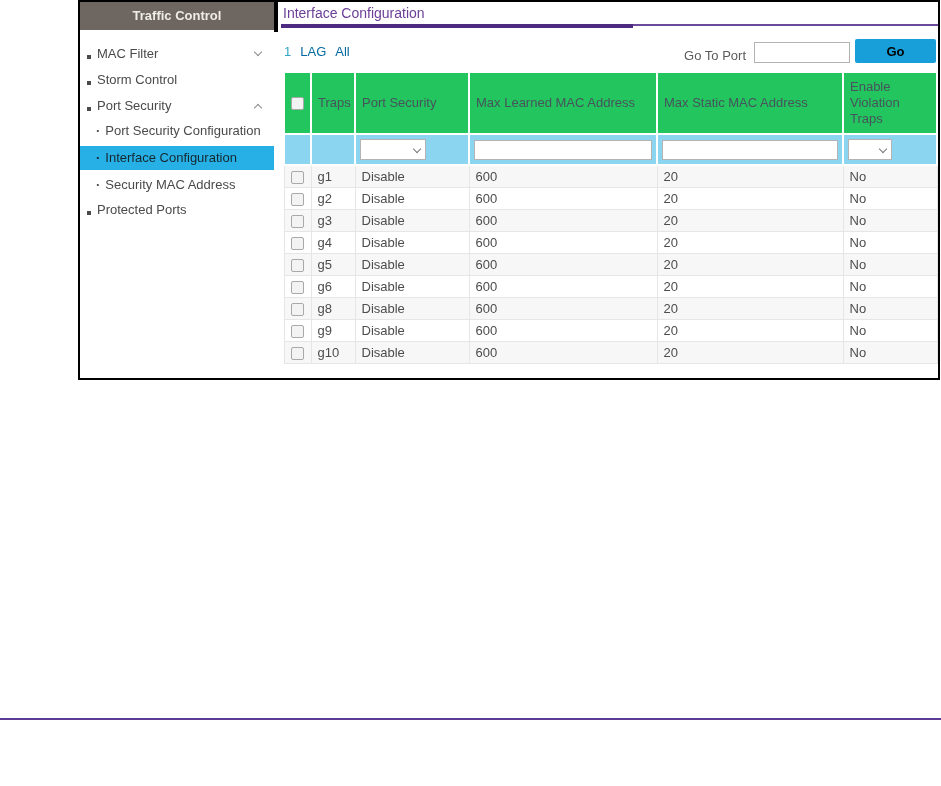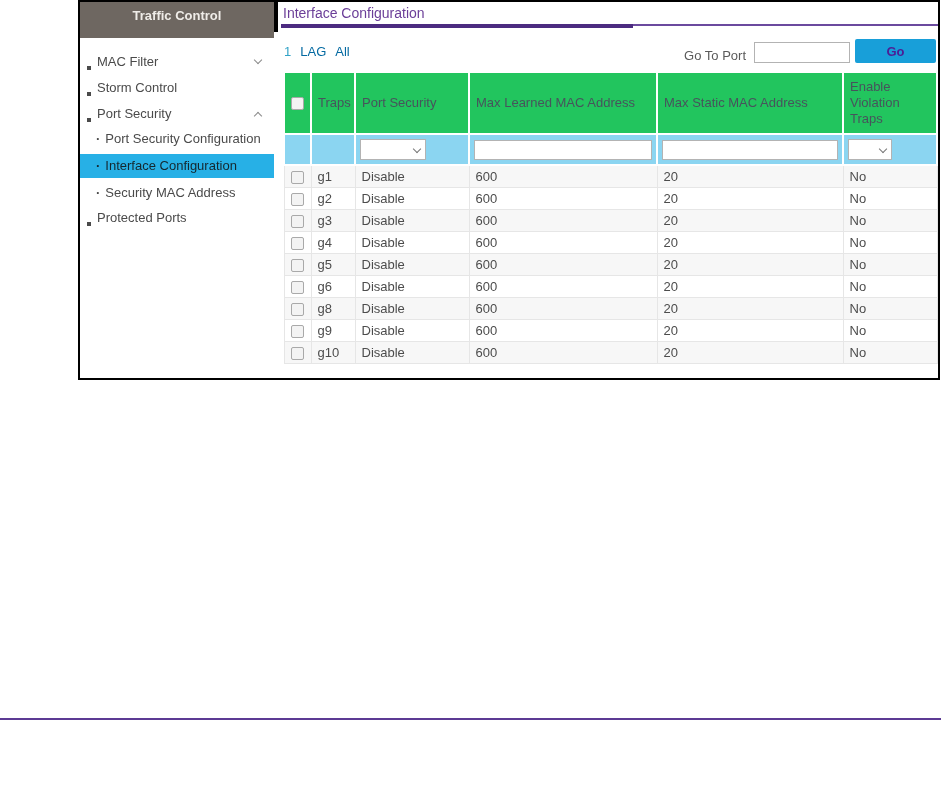--- a/index.html
+++ b/index.html
@@ -8,27 +8,27 @@
 
   
   .content-box {
     position:absolute; left:78px; top:0; width:862px; height:380px;
     border:2px solid #000; background:#fff; display:flex; overflow:hidden;
   }
 
   
   .sidebar { width:194px; background:#fff; flex:0 0 194px; position:relative; }
   .sidebar-header {
-    height:36px; line-height:28px; background:#6e6761; color:#efece8;
+    height:28px; line-height:28px; background:#6e6761; color:#efece8;
     font-size:13px; font-weight:bold; text-align:center;
   }
   .sidebar-divider-notch { position:absolute; left:194px; top:0; width:4px; height:30px; background:#000; }
   .nav { padding-top:11px; }
   .nav-item {
-    position:relative; display:flex; align-items:flex-end; gap:6px;
+    position:relative; display:flex; align-items:center; gap:6px;
     padding:5px 22px 5px 7px; font-size:13px; color:#4a4a4a; cursor:pointer; line-height:16px;
   }
   .nav-item .bullet-square {
     width:4px; height:4px; background:#4a4a4a; display:inline-block; margin-top:6px; flex:0 0 4px;
   }
   .nav-sub {
     position:relative; display:flex; align-items:flex-start; gap:5px;
     padding:4px 8px 4px 16px; font-size:13px; color:#4a4a4a; cursor:pointer; line-height:16px;
   }
   .nav-sub .bullet-dot { color:#4a4a4a; line-height:16px; flex:0 0 auto; font-weight:bold; }
@@ -50,21 +50,21 @@
   .title-underline .thin { flex:1; height:2px; background:#6b4a9e; }
 
   .toolbar { display:flex; justify-content:space-between; align-items:center; margin:11px 2px 8px 10px; }
   .unit-tabs { display:flex; gap:9px; font-size:13px; }
   .unit-tab { color:#0369a1; cursor:pointer; }
   .unit-tab.active { color:#33a3c7; }
   .goto { display:flex; align-items:flex-end; }
   .goto-label { font-size:13px; color:#5a5a5a; margin-right:8px; }
   .goto-input { width:96px; height:21px; border:1px solid #b3b3b3; font-size:13px; padding:0 4px; }
   .go-button {
-    width:81px; height:24px; margin-left:5px; background:#189fd9; color:#4c1d95;
+    width:81px; height:24px; margin-left:5px; background:#189fd9; color:#000000;
     border:none; font-size:13px; font-weight:bold; border-radius:2px; cursor:pointer;
   }
 
   
   table { border-collapse:collapse; width:calc(100% - 9px); margin-left:9px; font-size:13px; table-layout:fixed; }
   col.c-cb{width:27px;} col.c-port{width:44px;} col.c-sec{width:114px;}
   col.c-learned{width:188px;} col.c-static{width:186px;} col.c-traps{width:auto;}
   tr.head th {
     background:#22c55e; color:#47545c; font-weight:normal; text-align:left;
     padding:6px 4px 6px 6px; border:2px solid #fff; line-height:16px; vertical-align:middle;

